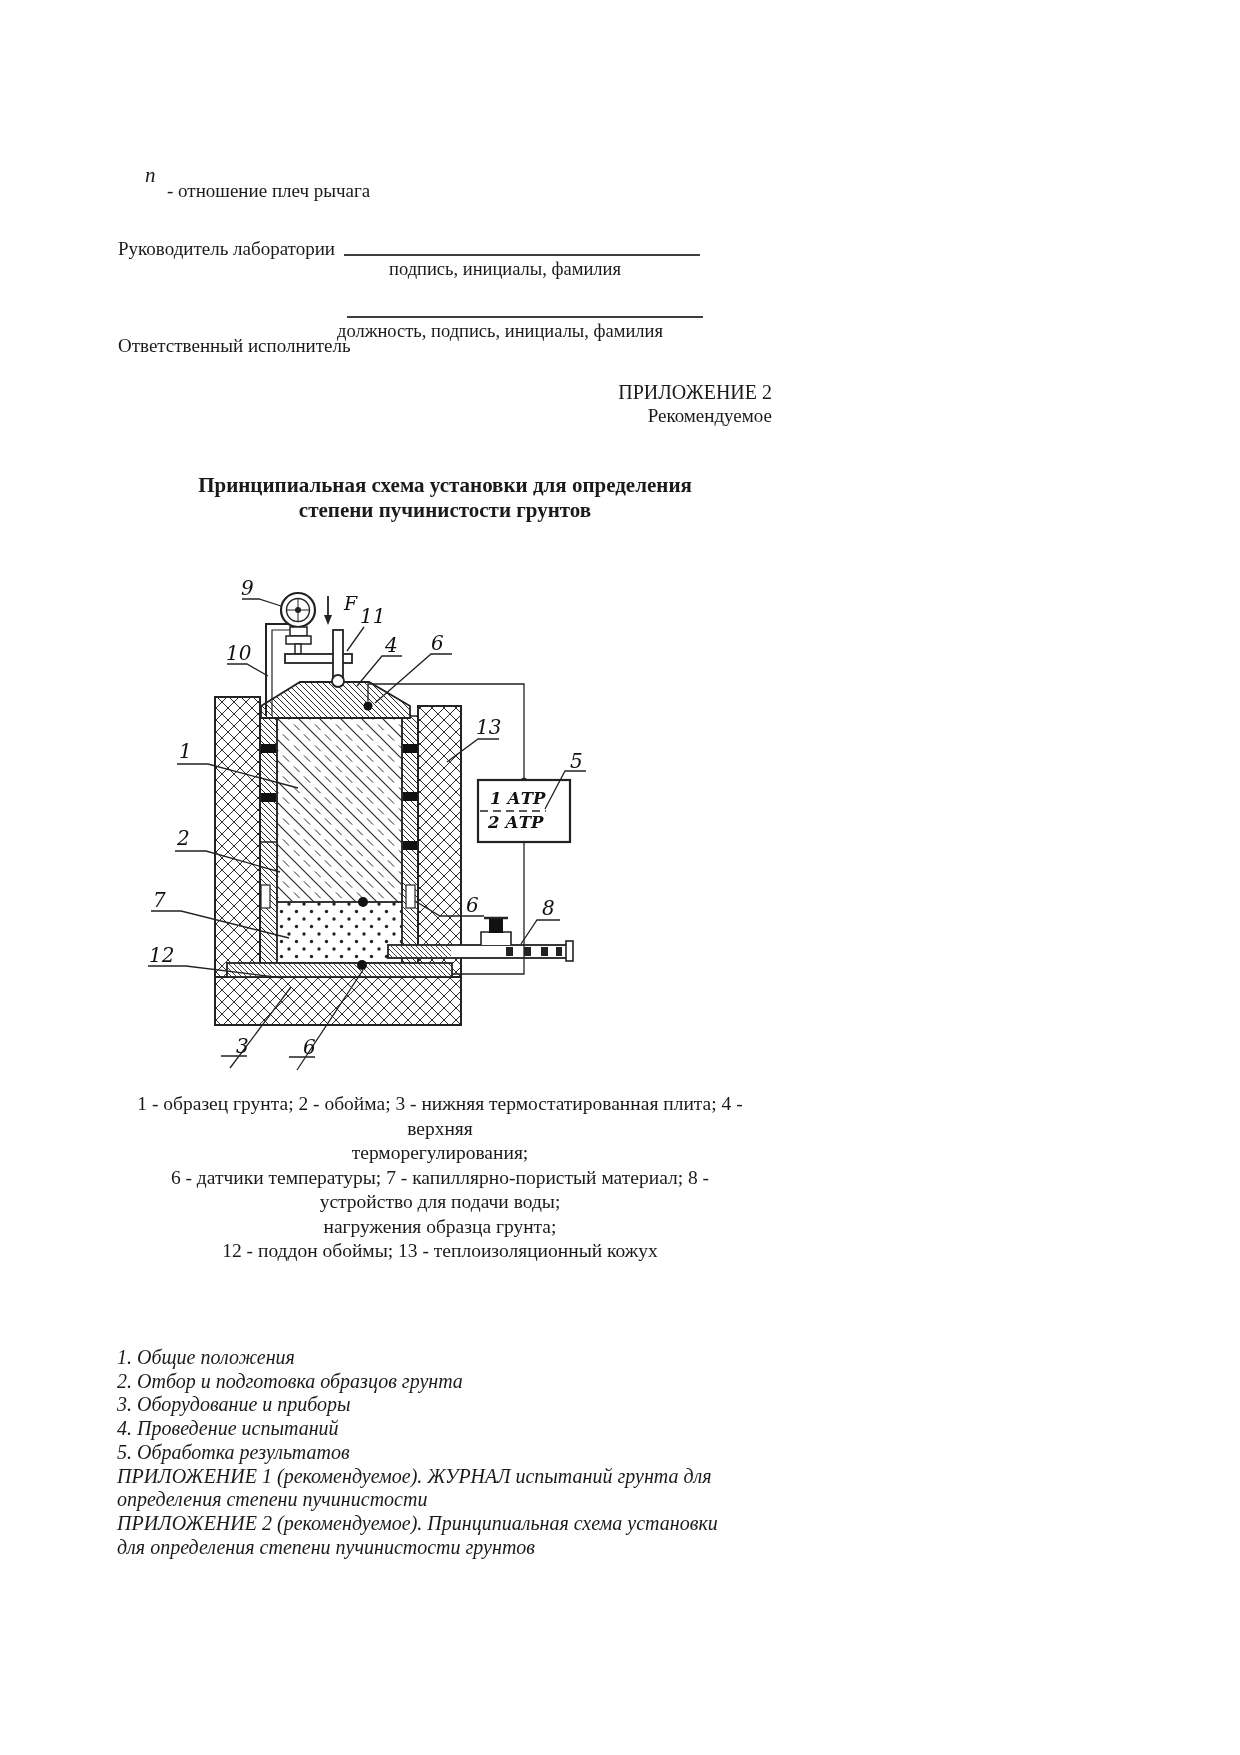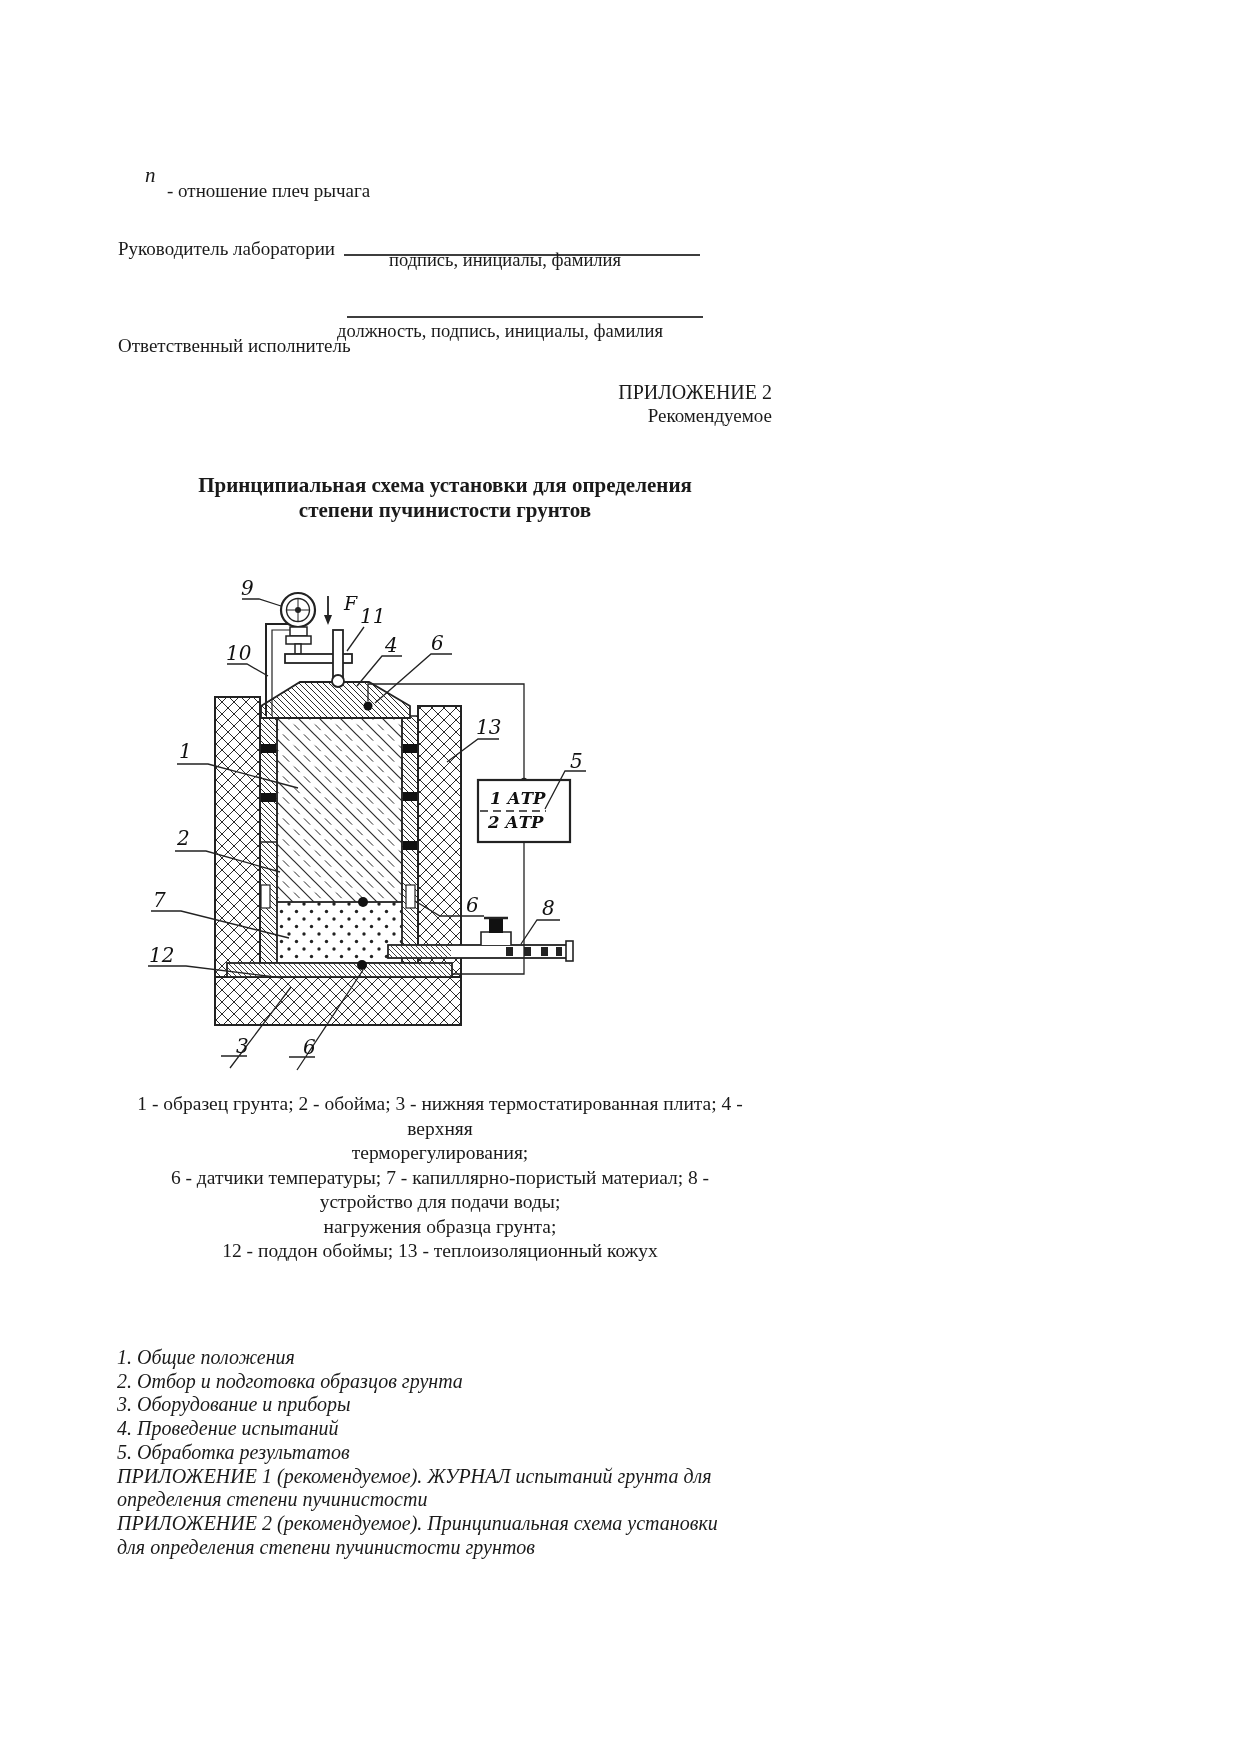--- a/index.html
+++ b/index.html
@@ -23,21 +23,21 @@
 </head>
 <body>
 
 <div class="page">
 
   <div class="t" style="left:167px;top:148px;margin-top:32px;">- отношение плеч рычага</div>
   <div class="t it" style="left:145px;top:163px;font-size:21px;">n</div>
 
   <div class="t" style="left:118px;top:238px;">Руководитель лаборатории</div>
   <div class="uline" style="left:344px;top:254px;width:356px;"></div>
-  <div class="t ctr" style="left:330px;top:250px;width:350px;font-size:18.5px;">подпись, инициалы, фамилия</div>
+  <div class="t ctr" style="left:330px;top:259px;width:350px;font-size:18.5px;">подпись, инициалы, фамилия</div>
 
   <div class="t" style="left:118px;top:300px;margin-top:35px;">Ответственный исполнитель</div>
   <div class="uline" style="left:347px;top:316px;width:356px;"></div>
   <div class="t ctr" style="left:322px;top:321px;width:356px;font-size:18.5px;text-align:center;">должность, подпись, инициалы, фамилия</div>
 
   <div class="t rt" style="left:420px;top:381px;width:352px;font-size:20px;">ПРИЛОЖЕНИЕ 2</div>
   <div class="t rt" style="left:420px;top:405px;width:352px;font-size:19px;">Рекомендуемое</div>
 
   <div class="t ctr bold" style="left:90px;top:473px;width:710px;font-size:21px;">Принципиальная схема установки для определения</div>
   <div class="t ctr bold" style="left:90px;top:498px;width:710px;font-size:21px;">степени пучинистости грунтов</div>

